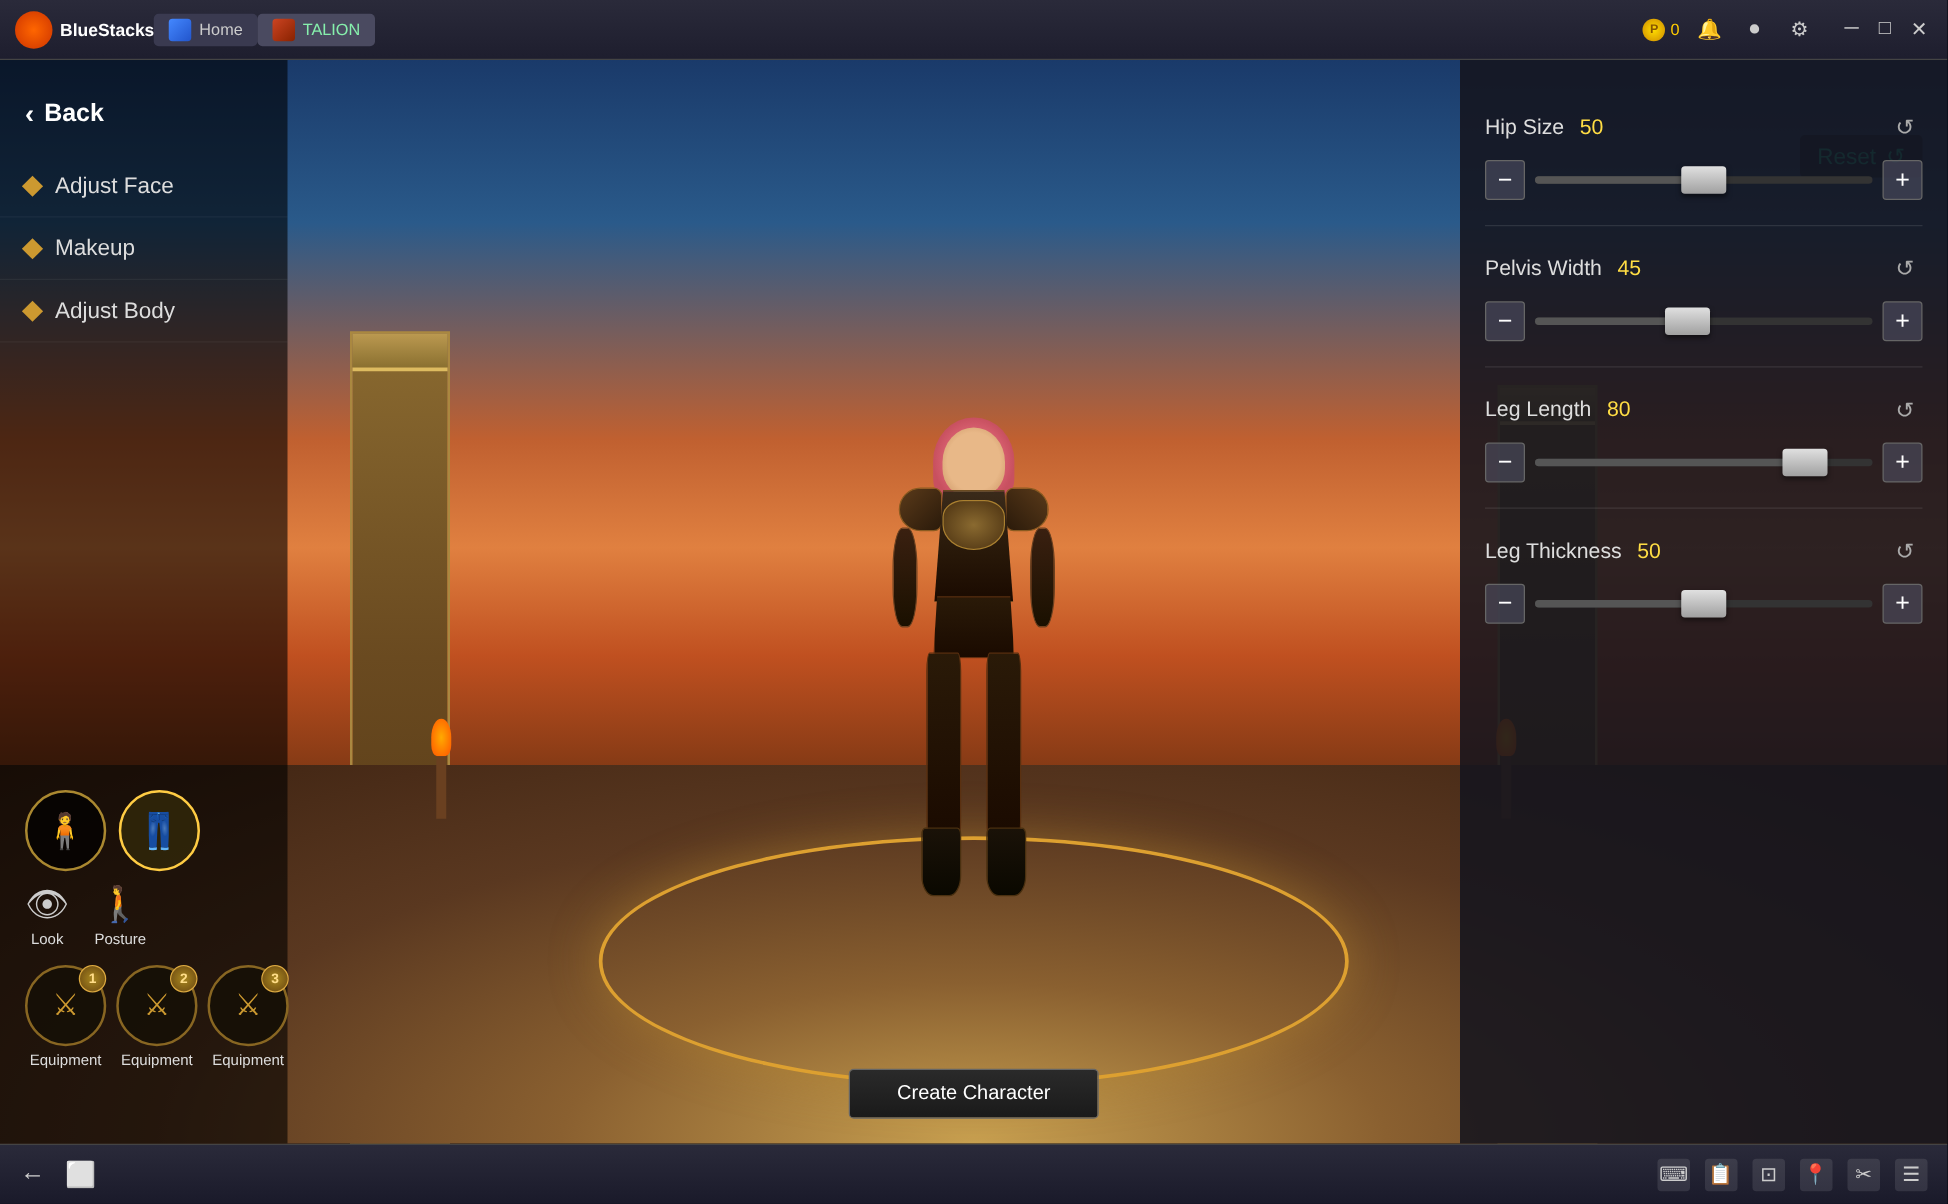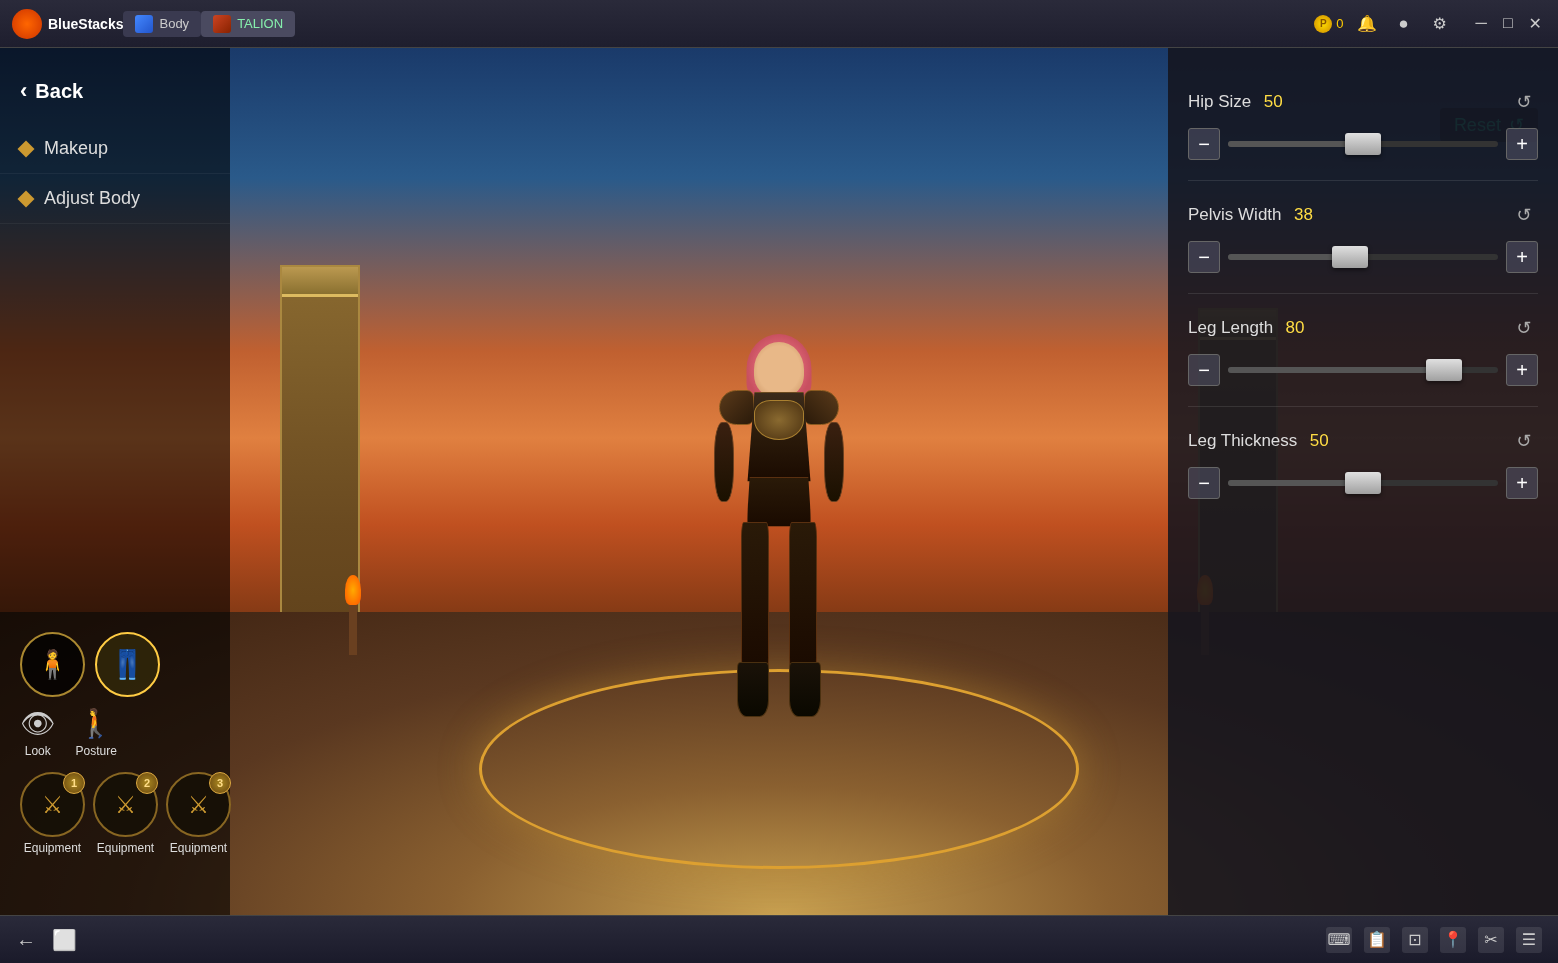--- a/index.html
+++ b/index.html
@@ -679,21 +679,21 @@
 <body>
 
 <div class="bluestacks-bar">
   <div class="bs-logo">
     <div class="bs-logo-circle"></div>
     <span class="bs-logo-text">BlueStacks</span>
   </div>
 
   <div class="bs-tab">
     <div class="bs-tab-icon home"></div>
-    <span>Body</span>
+    <span>Home</span>
   </div>
 
   <div class="bs-tab active">
     <div class="bs-tab-icon game"></div>
     <span>TALION</span>
   </div>
 
   <div class="bs-right-icons">
     <div class="bs-coin-badge">
       <div class="bs-coin-icon">P</div>
@@ -753,20 +753,24 @@
   </div>
 
   <div class="left-sidebar">
     <div class="back-btn">
       <span class="back-arrow">‹</span>
       <span>Back</span>
     </div>
 
     <div class="menu-item">
       <div class="menu-diamond"></div>
+      <span>Adjust Face</span>
+    </div>
+    <div class="menu-item">
+      <div class="menu-diamond"></div>
       <span>Makeup</span>
     </div>
     <div class="menu-item">
       <div class="menu-diamond"></div>
       <span>Adjust Body</span>
     </div>
 
     <div class="bottom-left">
       <div class="avatar-buttons">
         <div class="avatar-btn">
@@ -807,20 +811,23 @@
           <div class="equipment-icon">
             ⚔
             <span class="equipment-badge">3</span>
           </div>
           <span class="equipment-label">Equipment</span>
         </div>
       </div>
     </div>
   </div>
 
+  <div class="create-char-btn">
+    <span>Create Character</span>
+  </div>
 
   <div class="reset-btn">
     <span>Reset</span>
     <span>↺</span>
   </div>
 
   <div class="right-panel">
 
     <div class="slider-group">
       <div class="slider-header">
@@ -839,21 +846,21 @@
         <div class="slider-plus">+</div>
       </div>
     </div>
 
     <div class="divider-line"></div>
 
     <div class="slider-group">
       <div class="slider-header">
         <div>
           <span class="slider-label">Pelvis Width</span>
-          <span class="slider-value">38</span>
+          <span class="slider-value">45</span>
         </div>
         <div class="slider-reset">↺</div>
       </div>
       <div class="slider-controls">
         <div class="slider-minus">−</div>
         <div class="slider-track">
           <div class="slider-fill" style="width: 45%"></div>
           <div class="slider-thumb" style="left: calc(45% - 18px)"></div>
         </div>
         <div class="slider-plus">+</div>

